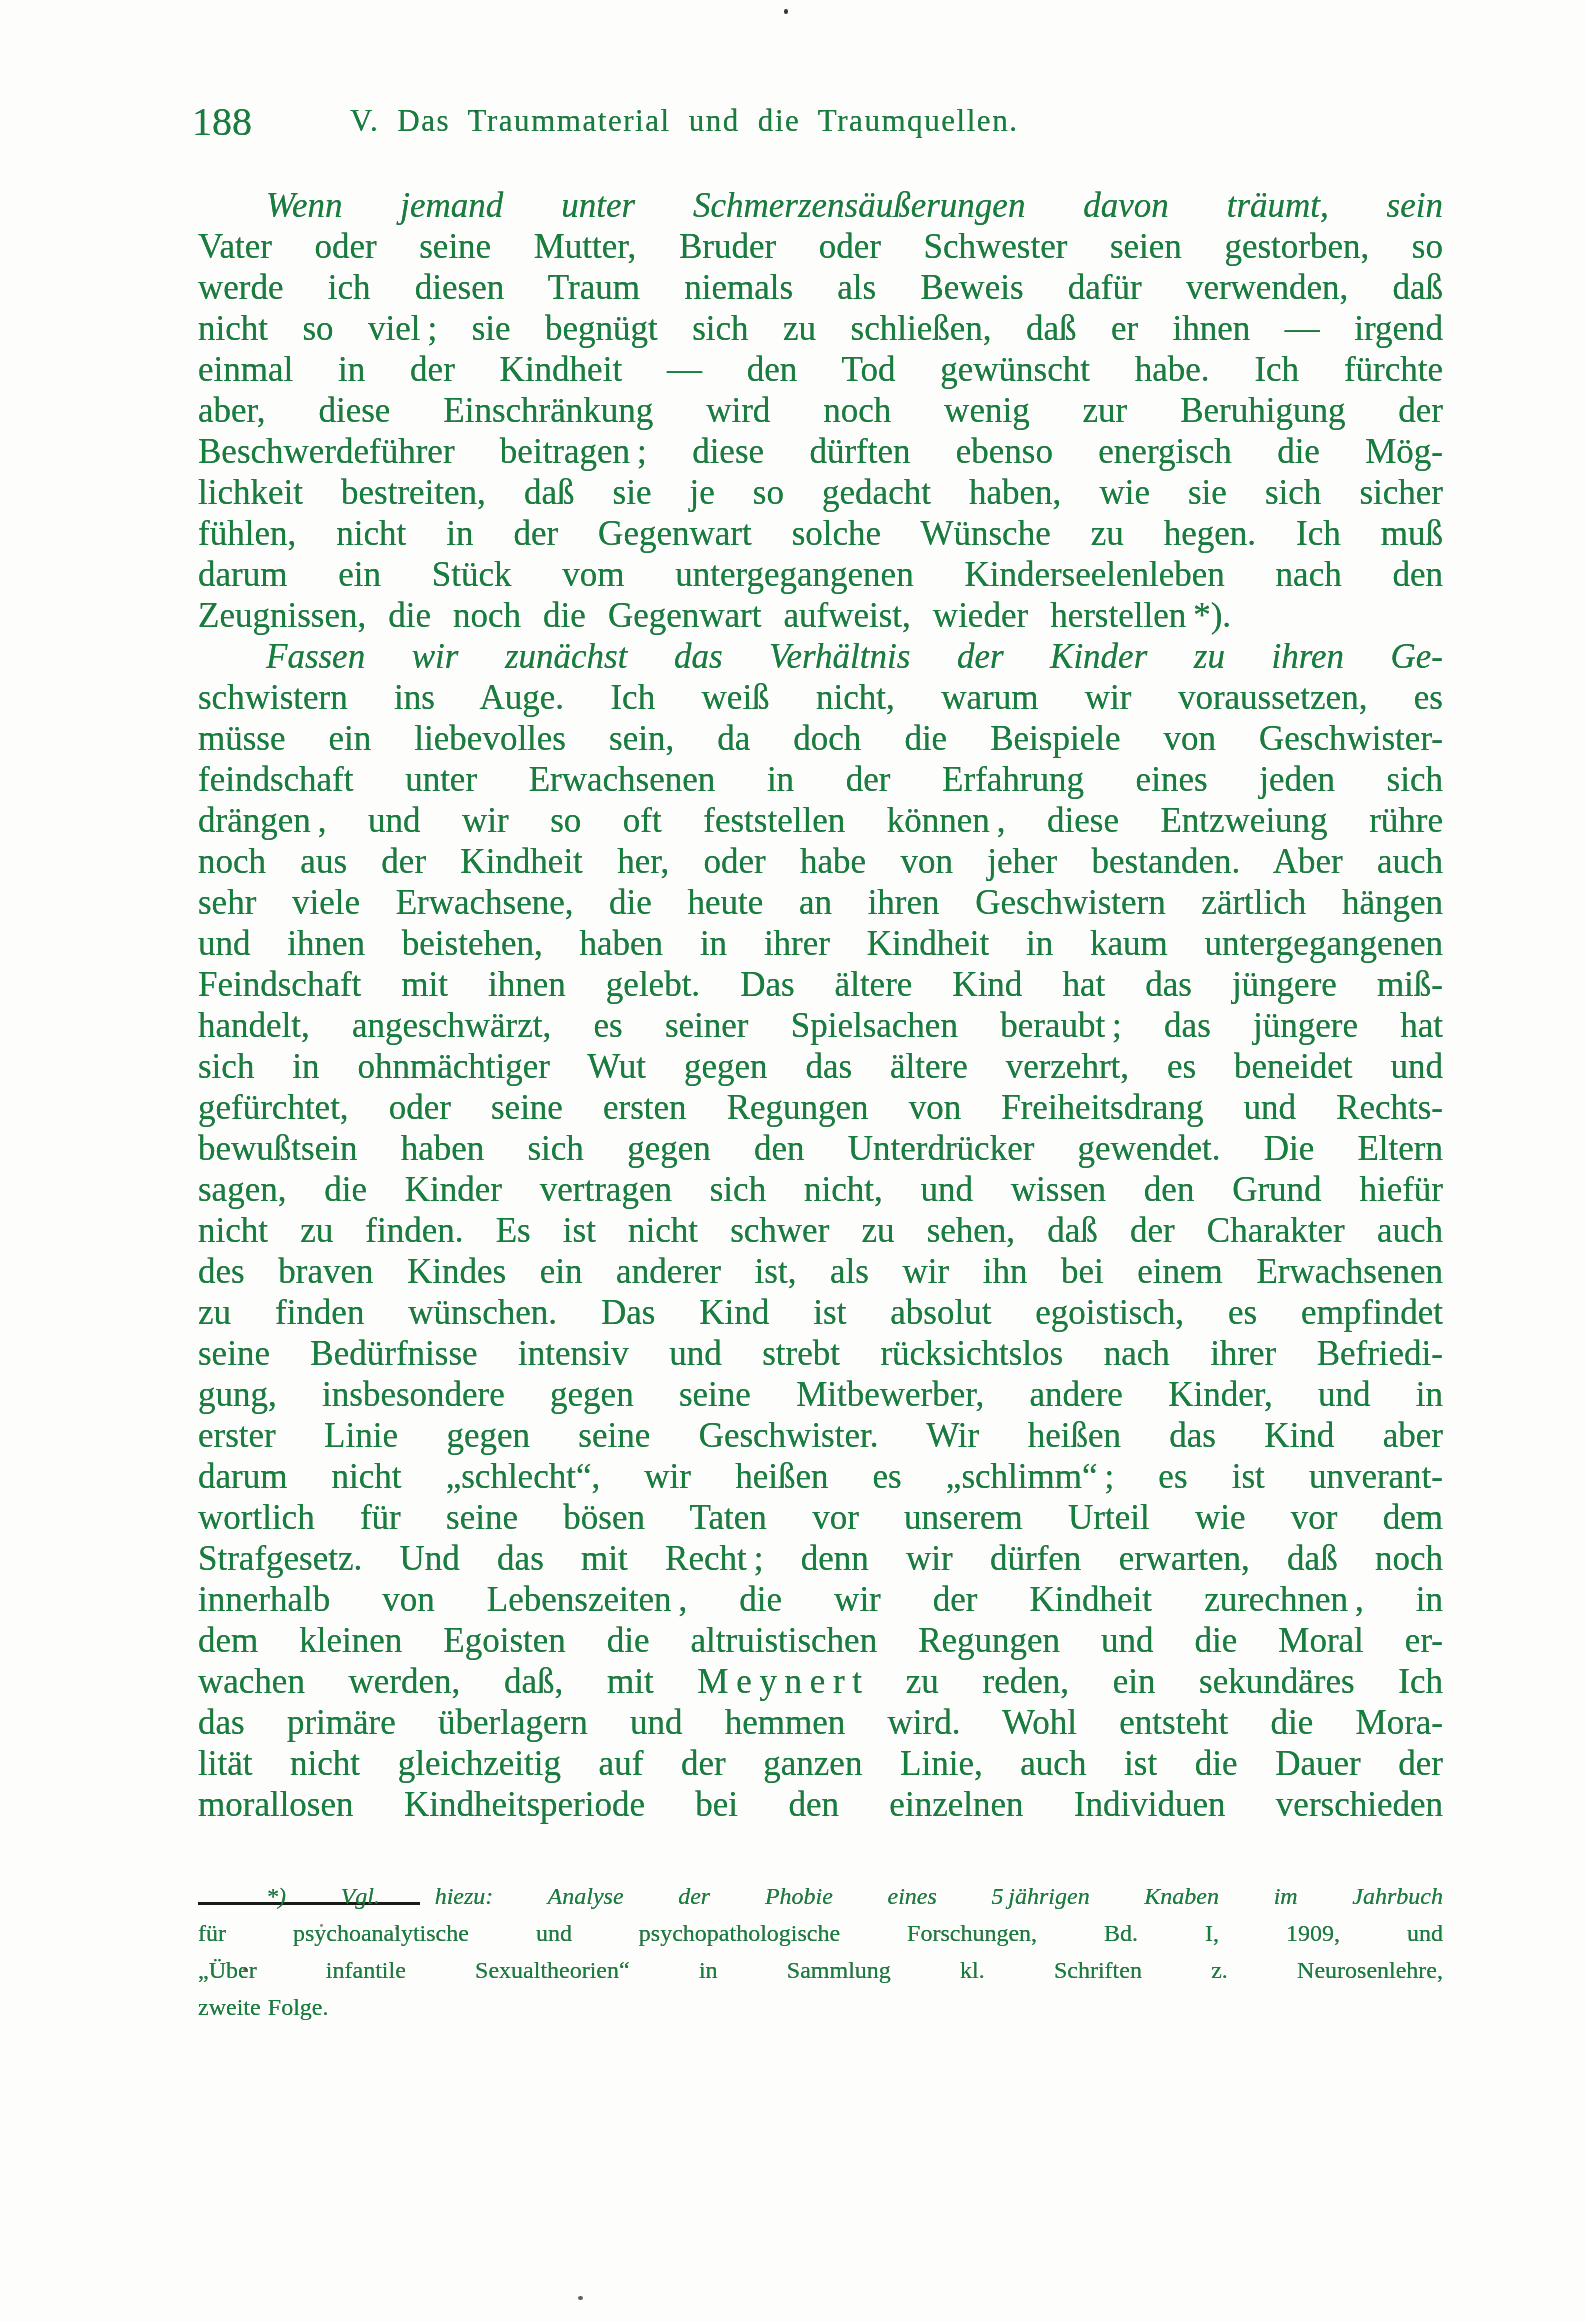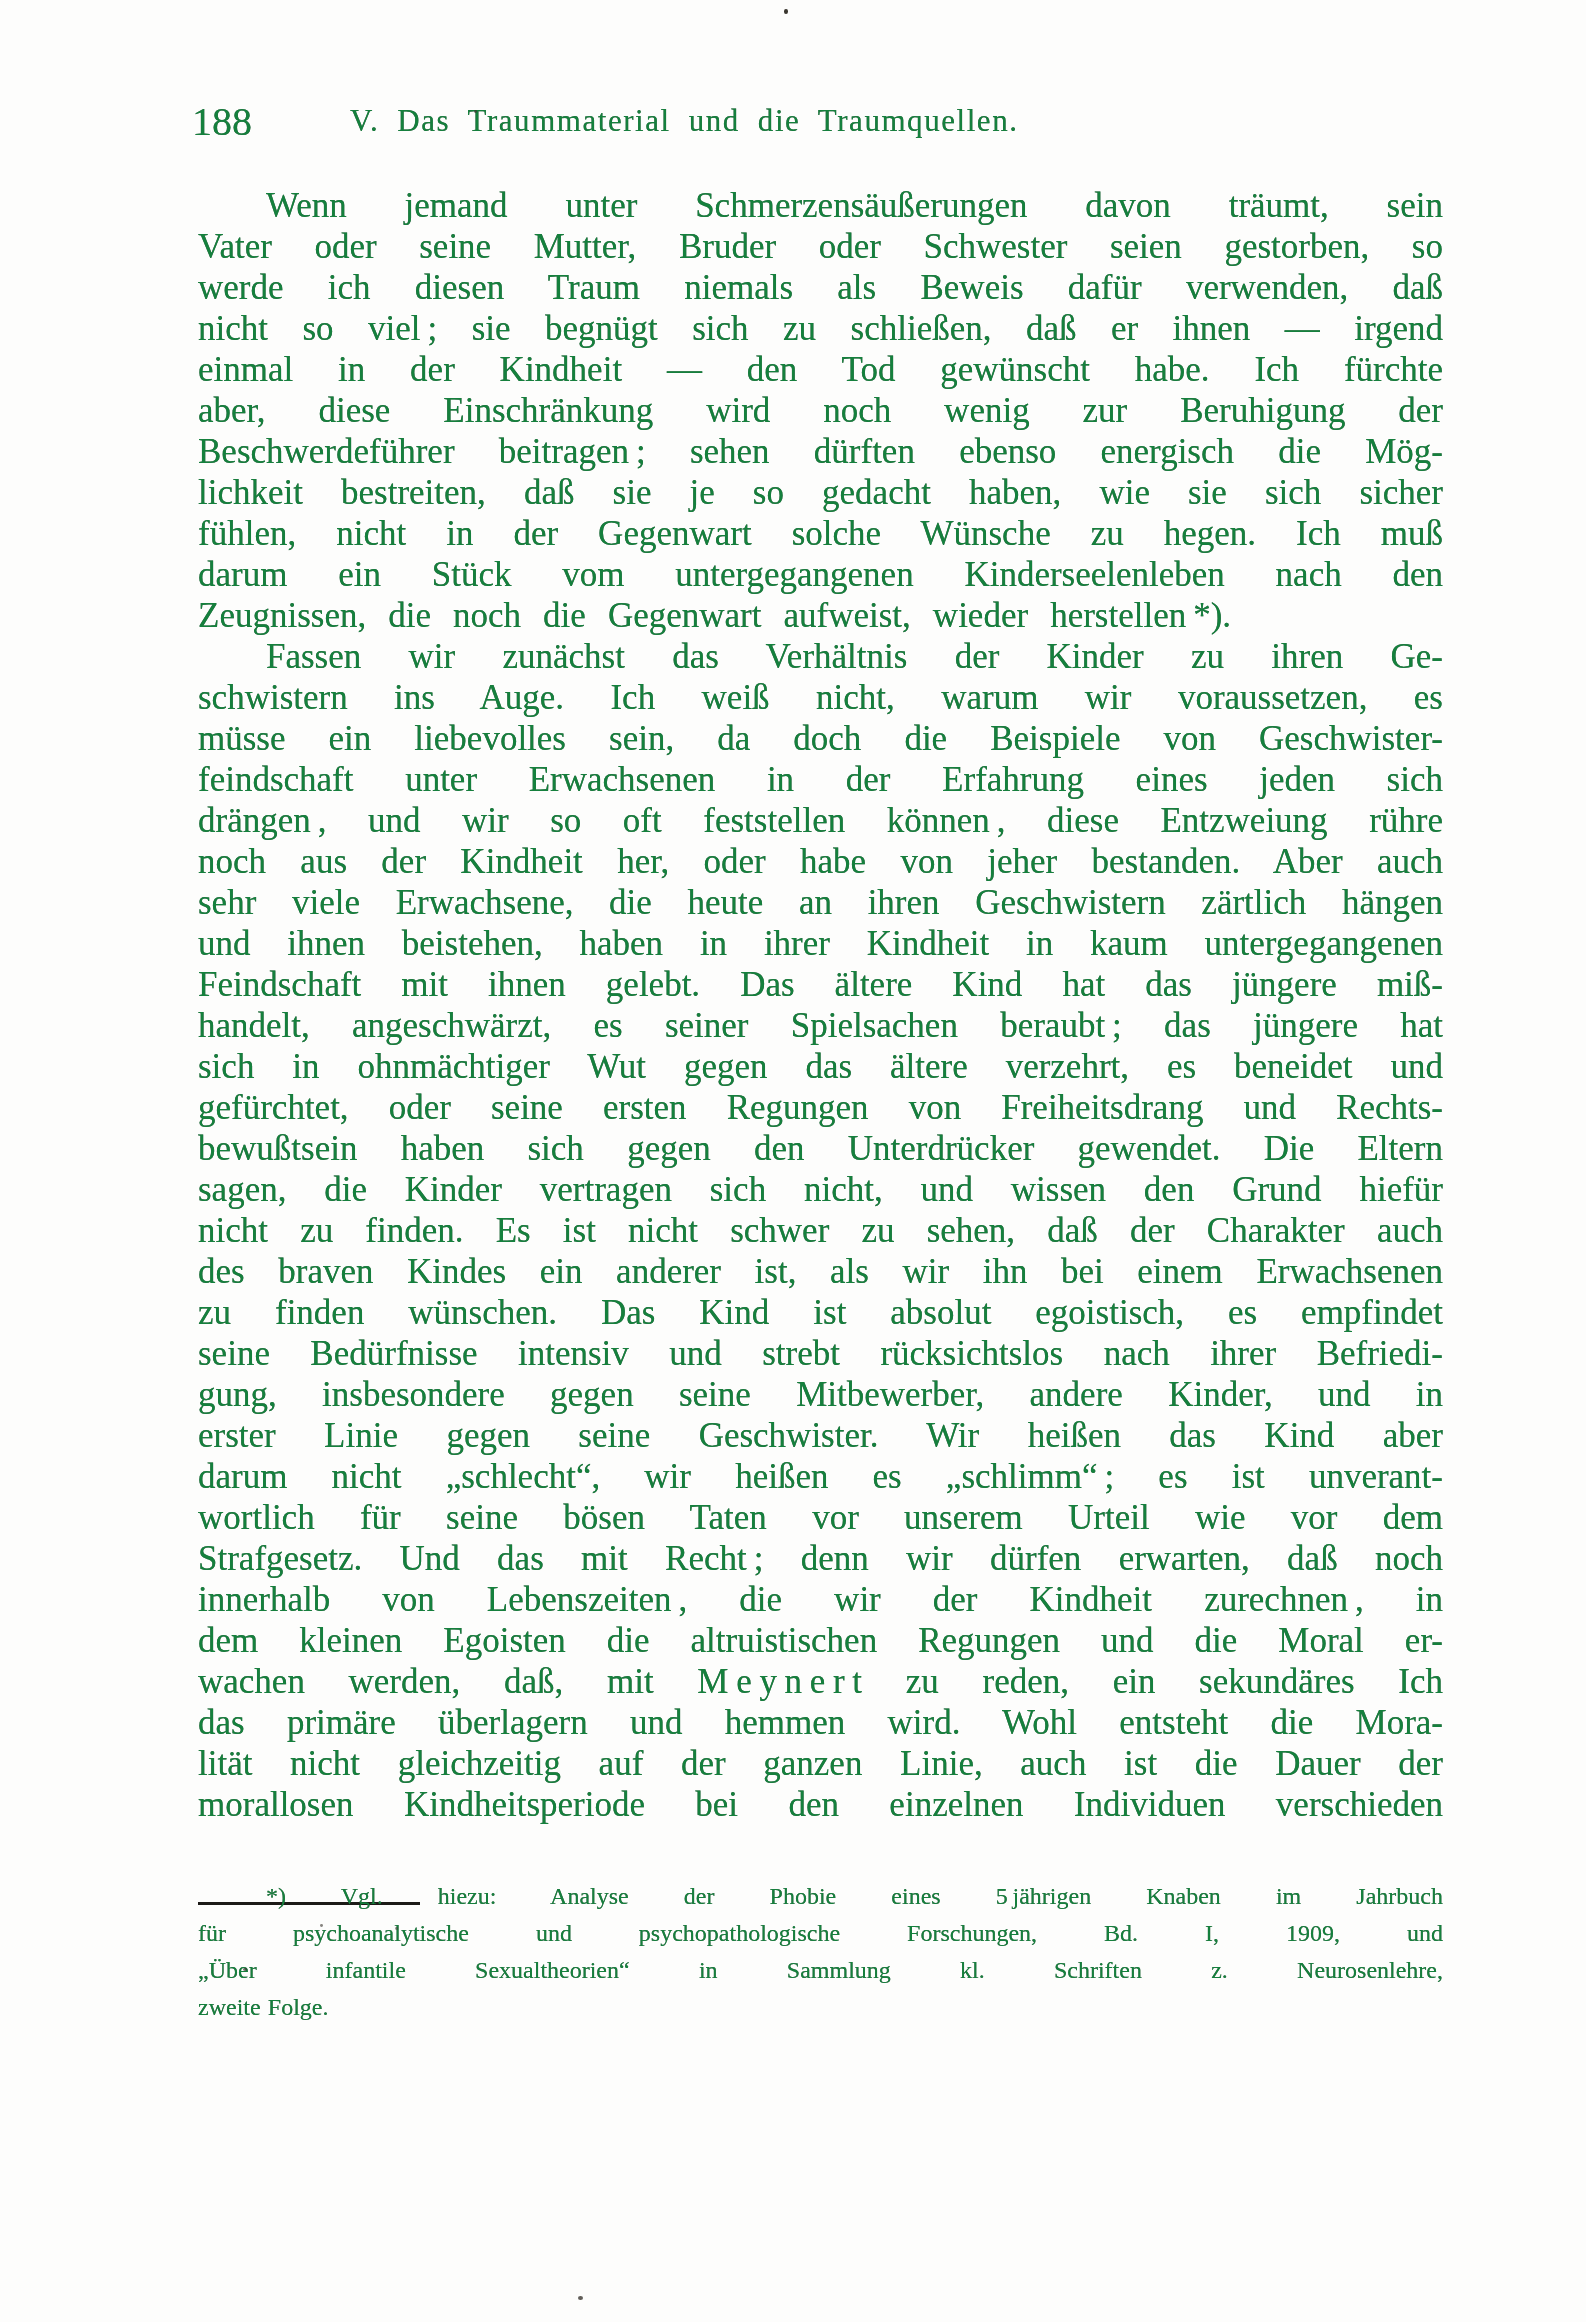--- a/index.html
+++ b/index.html
@@ -57,20 +57,21 @@
   }
   .line.endline {
     text-align-last: left;
     word-spacing: 0.38em;
   }
   .footnote .line.endline {
     word-spacing: 0.05em;
   }
   .line.indent {
     text-indent: 68px;
+    font-style: italic;
   }
   .gesperrt {
     letter-spacing: 0.22em;
     margin-right: -0.22em;
   }
   .footnote-rule {
     position: absolute;
     left: 198px;
     top: 1902px;
     width: 222px;
@@ -100,21 +101,21 @@
   <span class="running-head">V. Das Traummaterial und die Traumquellen.</span>
 
   <main class="body-text">
       <div class="paragraph">
         <div class="line indent">Wenn jemand unter Schmerzensäußerungen davon träumt, sein</div>
         <div class="line">Vater oder seine Mutter, Bruder oder Schwester seien gestorben, so</div>
         <div class="line">werde ich diesen Traum niemals als Beweis dafür verwenden, daß</div>
         <div class="line">nicht so viel ; sie begnügt sich zu schließen, daß er ihnen — irgend</div>
         <div class="line">einmal in der Kindheit — den Tod gewünscht habe. Ich fürchte</div>
         <div class="line">aber, diese Einschränkung wird noch wenig zur Beruhigung der</div>
-        <div class="line">Beschwerdeführer beitragen ; sehen dürften ebenso energisch die Mög-</div>
+        <div class="line">Beschwerdeführer beitragen ; diese dürften ebenso energisch die Mög-</div>
         <div class="line">lichkeit bestreiten, daß sie je so gedacht haben, wie sie sich sicher</div>
         <div class="line">fühlen, nicht in der Gegenwart solche Wünsche zu hegen. Ich muß</div>
         <div class="line">darum ein Stück vom untergegangenen Kinderseelenleben nach den</div>
         <div class="line endline">Zeugnissen, die noch die Gegenwart aufweist, wieder herstellen *).</div>
       </div>
       <div class="paragraph">
         <div class="line indent">Fassen wir zunächst das Verhältnis der Kinder zu ihren Ge-</div>
         <div class="line">schwistern ins Auge. Ich weiß nicht, warum wir voraussetzen, es</div>
         <div class="line">müsse ein liebevolles sein, da doch die Beispiele von Geschwister-</div>
         <div class="line">feindschaft unter Erwachsenen in der Erfahrung eines jeden sich</div>

